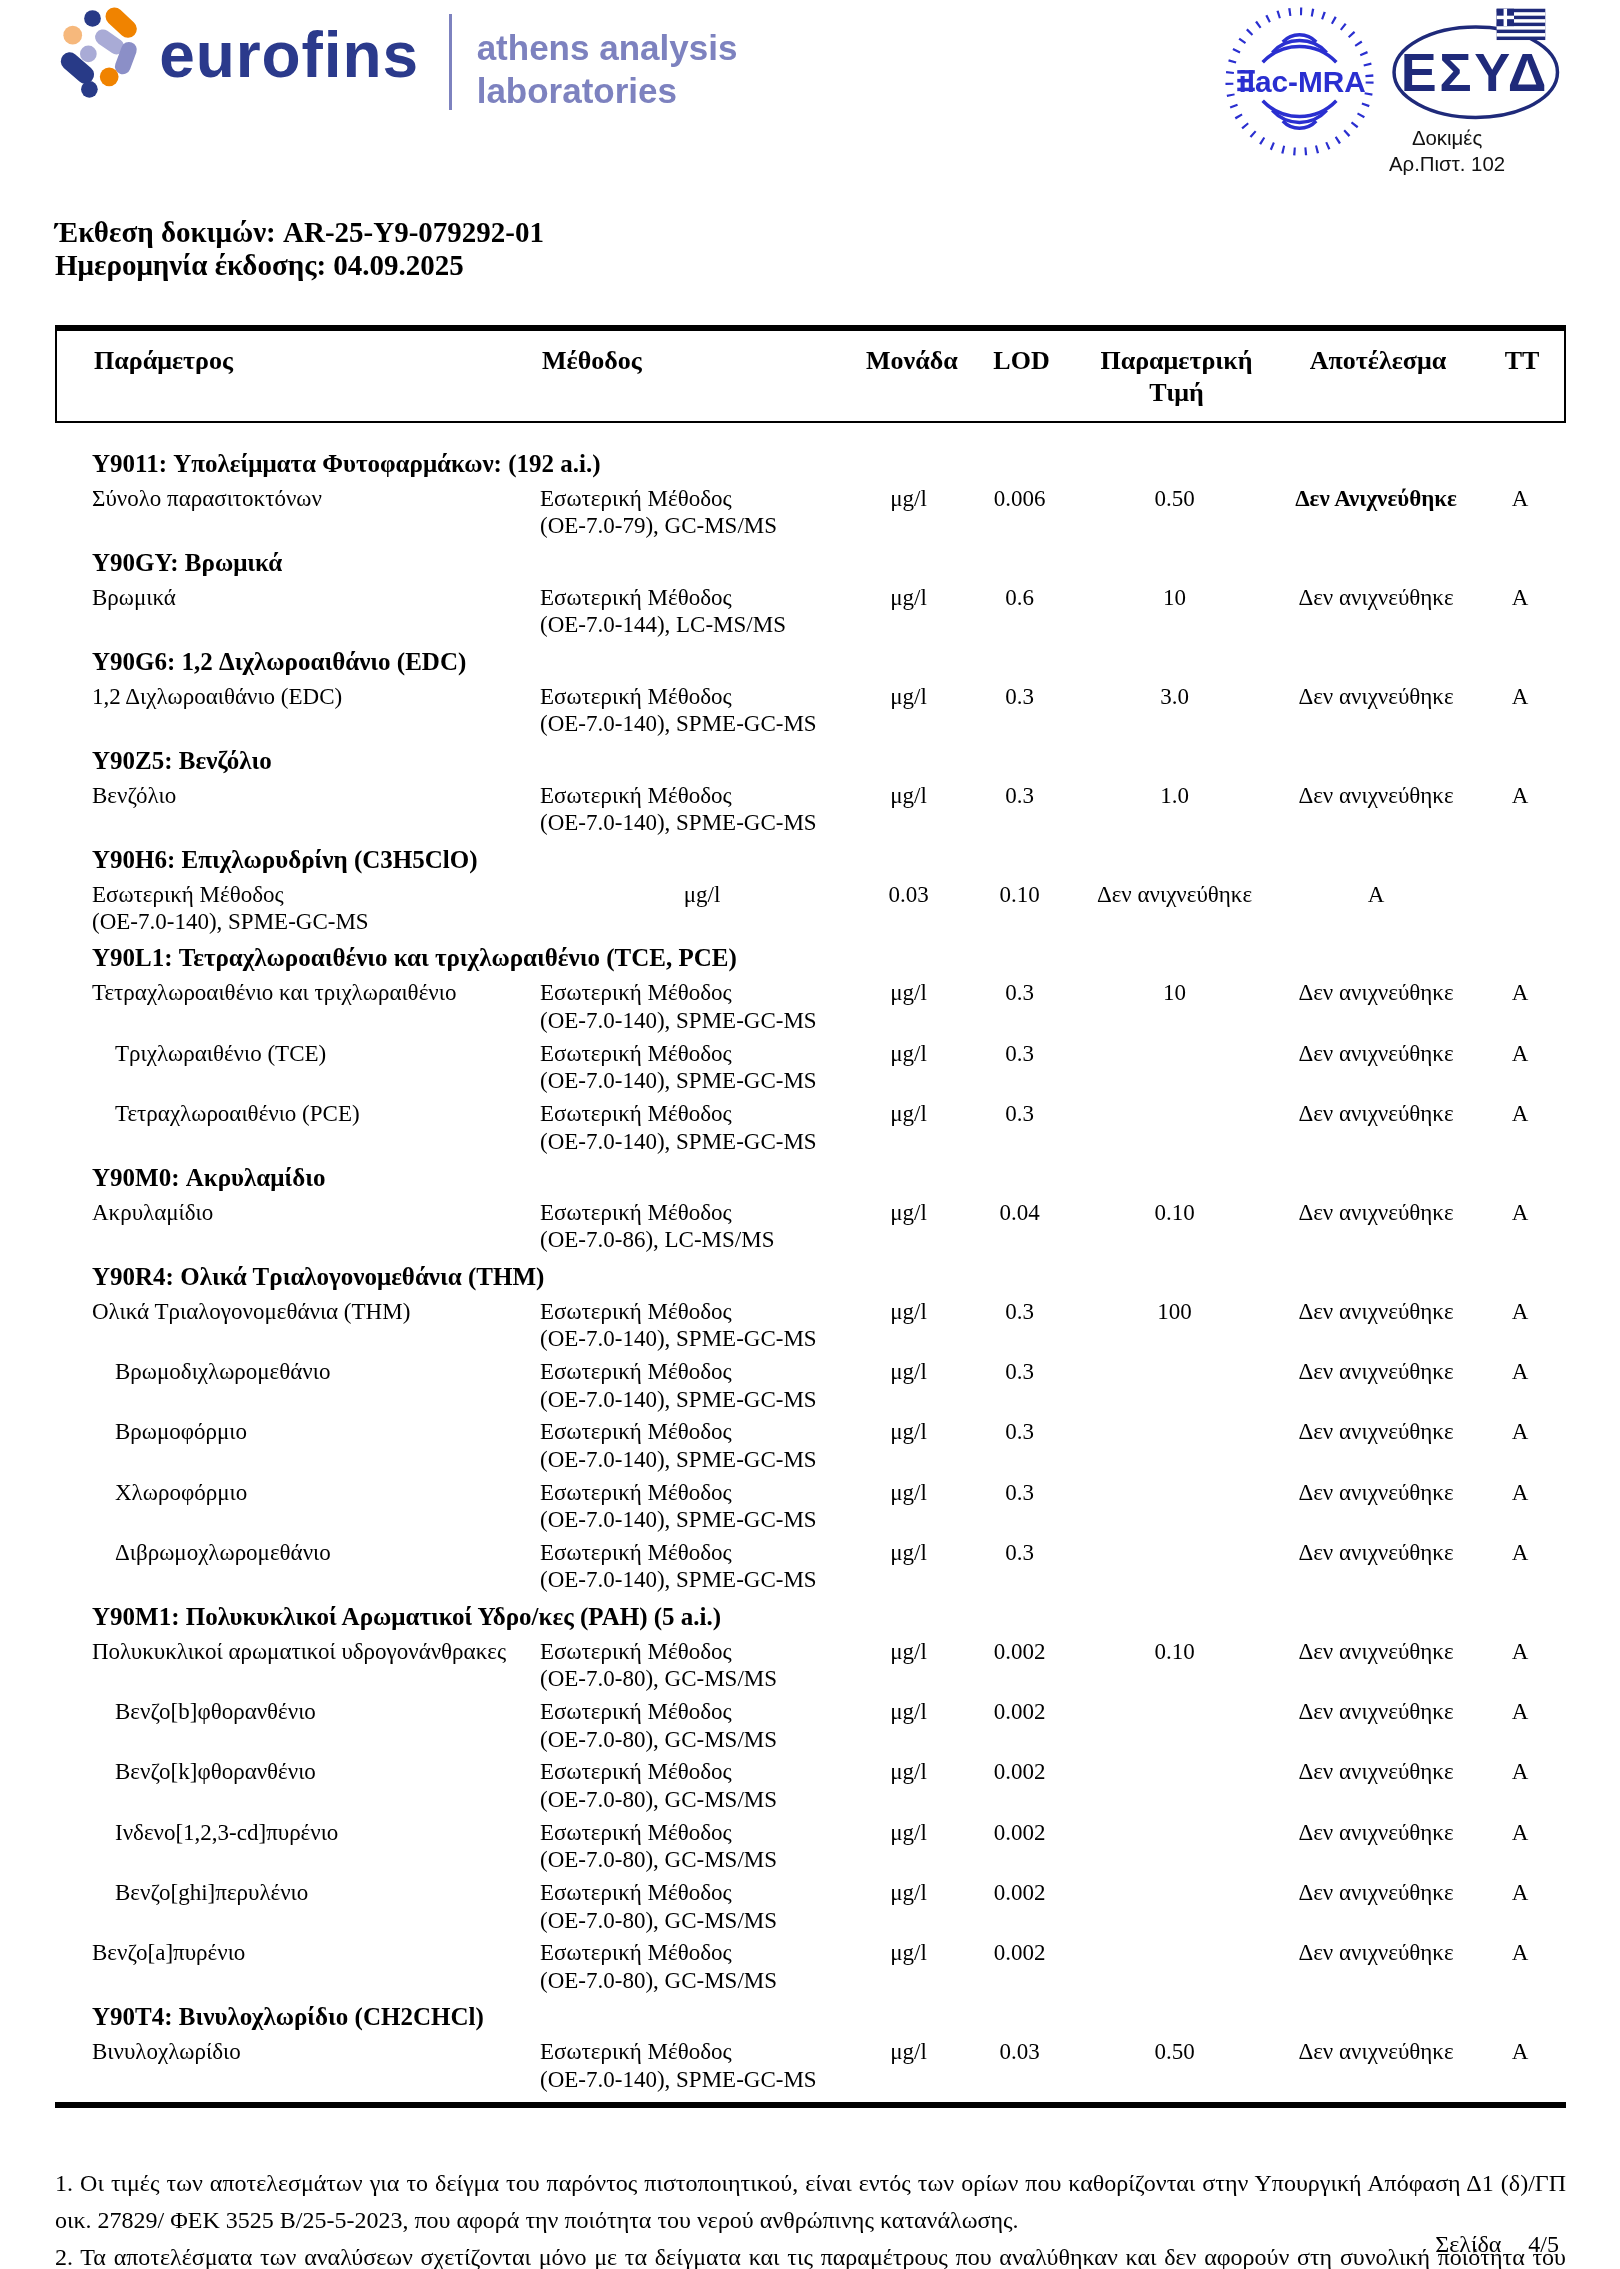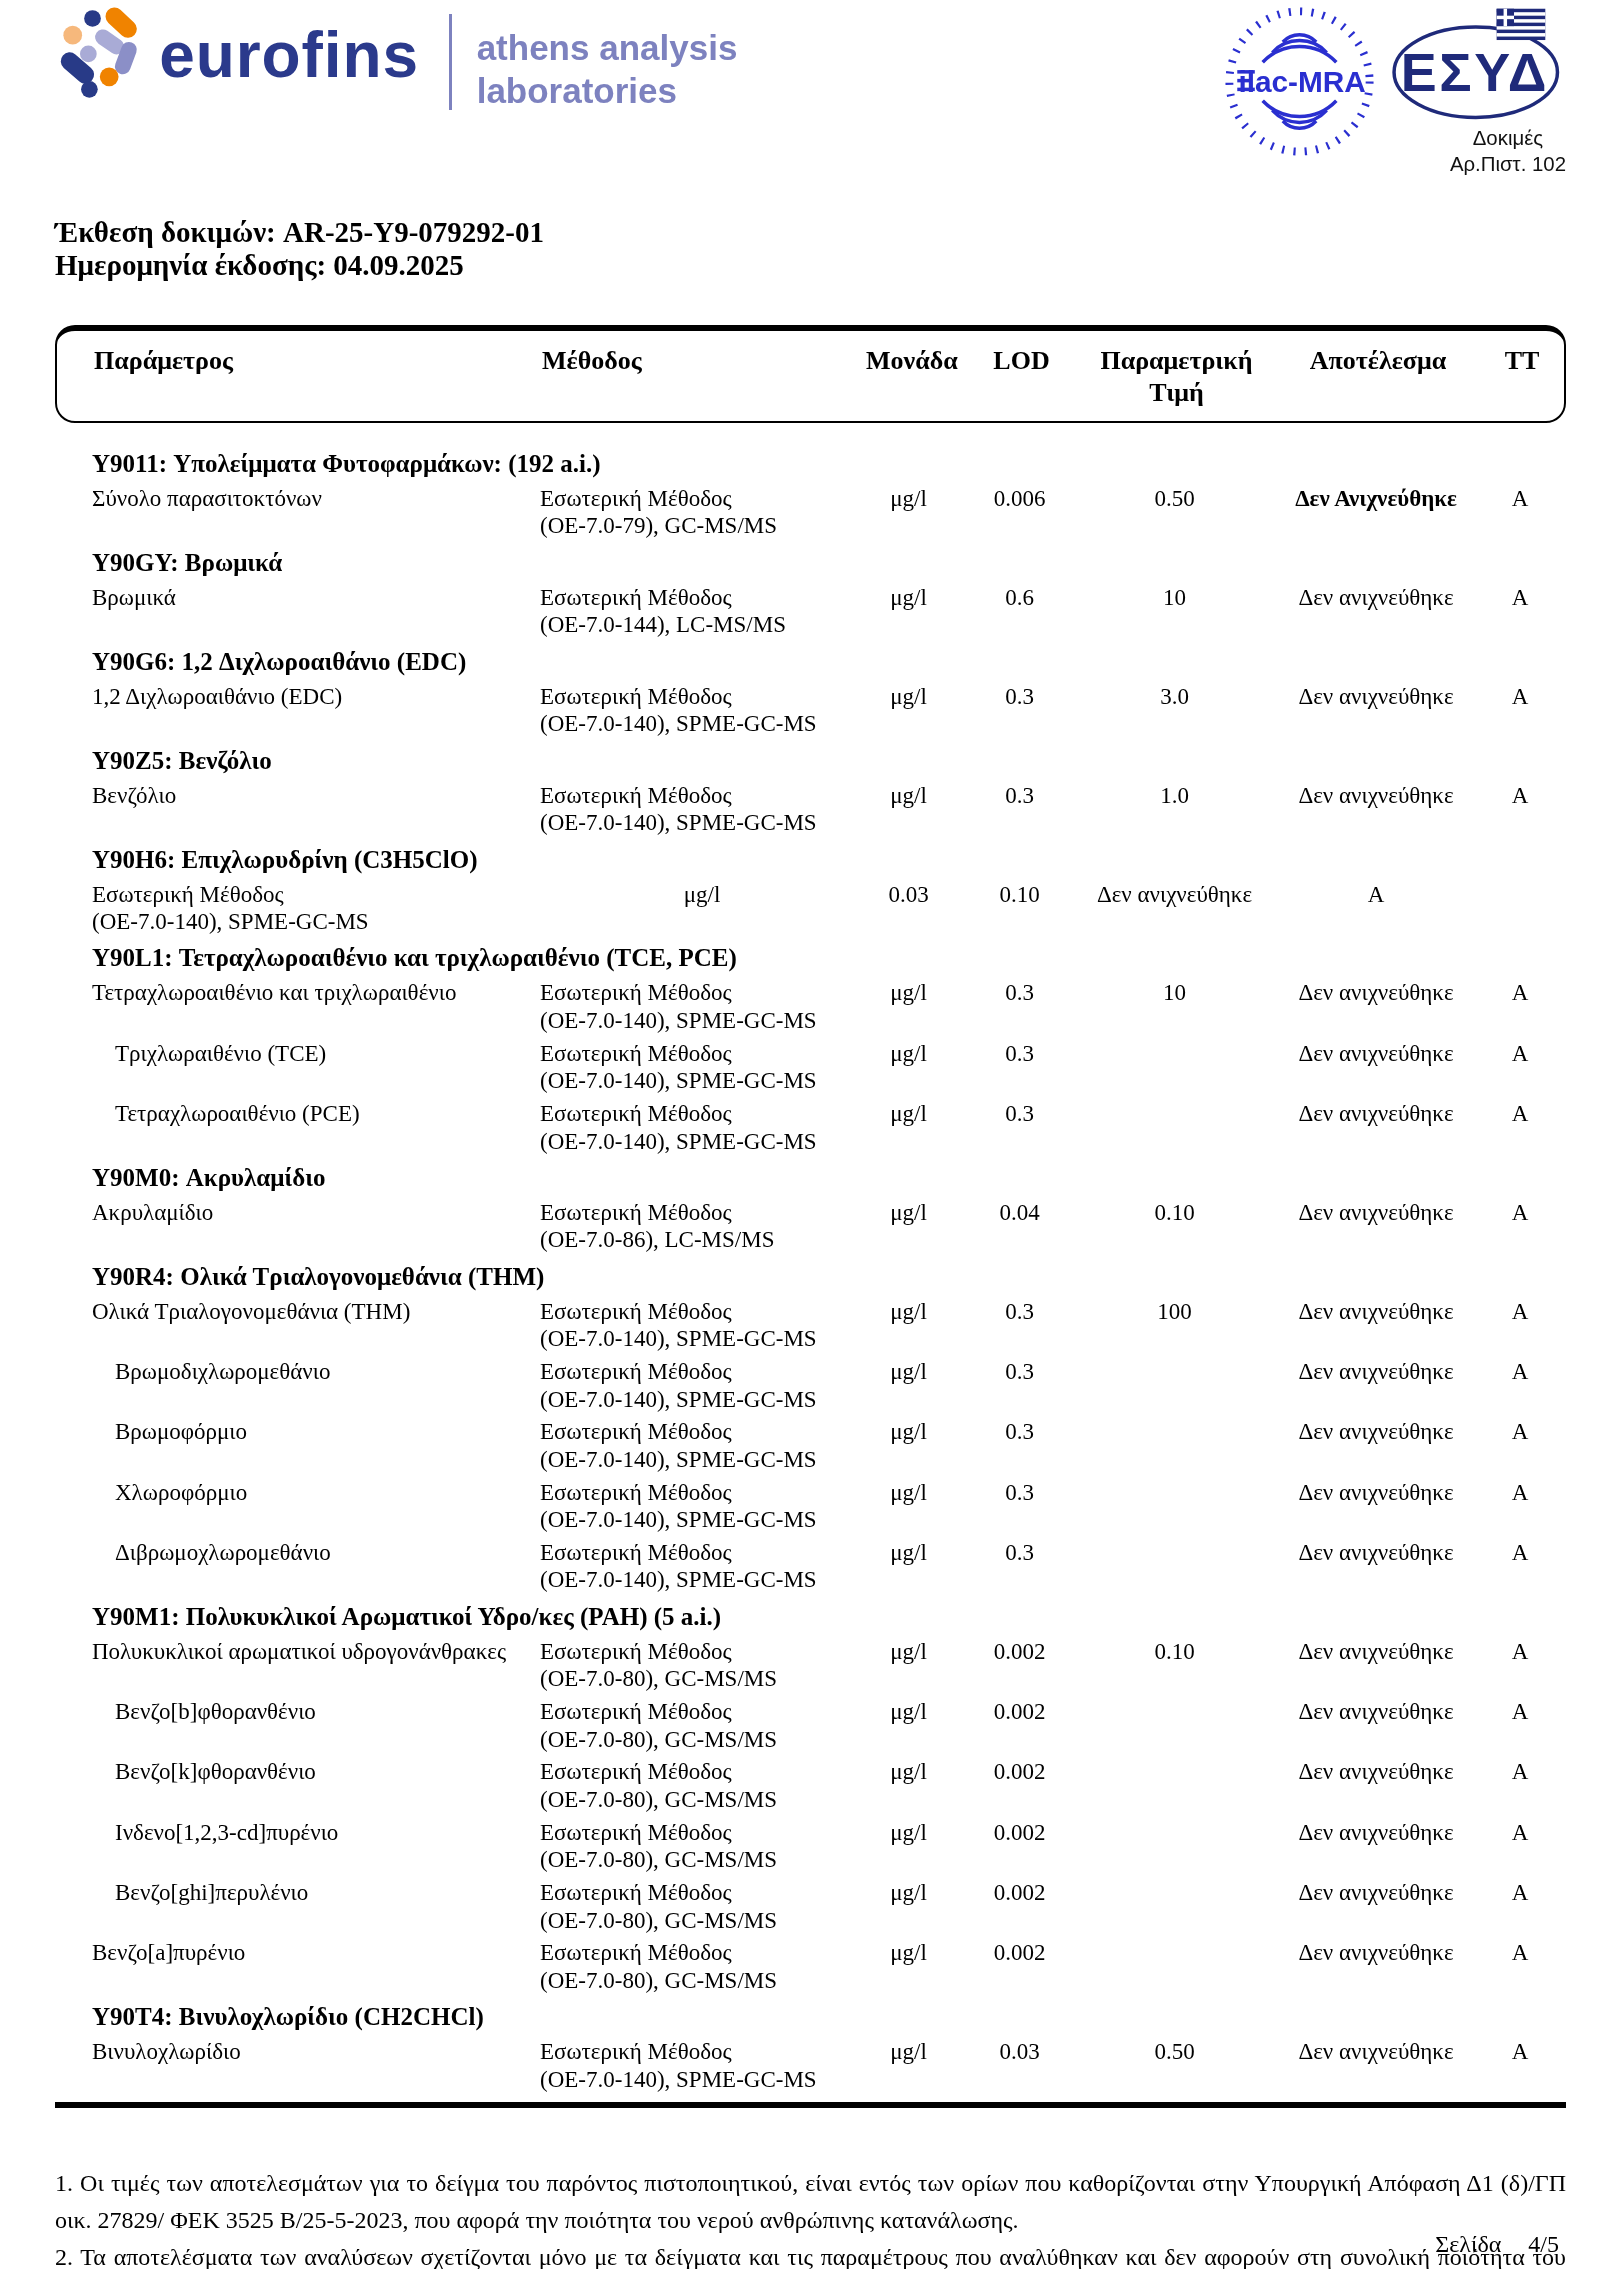--- a/index.html
+++ b/index.html
@@ -11,31 +11,31 @@
   .header { display: flex; justify-content: space-between; align-items: flex-start; height: 188px; }
   .brand { display: flex; align-items: flex-start; padding-top: 1.8px; }
   .brand-logo { width: 99px; height: 99px; flex: 0 0 auto; }
   .brand-word { font-family: "Liberation Sans", sans-serif; font-weight: bold; font-size: 64px;
                 color: #2b3a8c; letter-spacing: 0.9px; line-height: 96px; margin-left: 5.3px; }
   .brand-divider { width: 2.7px; height: 96px; background: #7d82bf; margin: 7px 25px 0 30px; }
   .sub-brand { font-family: "Liberation Sans", sans-serif; font-weight: bold; font-size: 35px;
                color: #7d82bf; line-height: 43px; padding-top: 19.5px; }
   .accred { display: flex; align-items: flex-start; gap: 15px; padding-top: 1.8px; }
   .ilac-logo { width: 149px; height: 149px; }
-  .esyd-block { display: flex; flex-direction: column; align-items: flex-end; }
+  .esyd-block { display: flex; flex-direction: column; align-items: flex-start; }
   .esyd-logo { width: 177px; height: 113px; }
   .accred-text { font-family: "Liberation Sans", sans-serif; font-size: 20.4px; line-height: 26px;
                  color: #111; text-align: center; margin-top: 5.3px; }
 
   
   .title-row { display: flex; justify-content: space-between; align-items: baseline; margin-top: 23px; flex-direction: column; }
   .report-title, .issue-date { font-weight: bold; font-size: 29px; }
 
   
-  .grid { display: grid; grid-template-columns: 448px 324px 89px 133px 177px 226px 62px; border-radius: 20px; }
+  .grid { display: grid; grid-template-columns: 448px 324px 89px 133px 177px 226px 62px; }
   .results-table { margin-top: 43px; }
   .table-head { border: 2.7px solid #000; border-top-width: 6.2px; padding: 14px 0 12.4px 37px;
                 font-weight: bold; font-size: 26px; line-height: 32px; }
   .table-body { padding: 17.7px 0 3.5px 37px; border-bottom: 6.2px solid #000; }
   .c-center { text-align: center; }
   .section-row { font-weight: bold; font-size: 25px; line-height: 28px; margin: 8.9px 0 7px 0; }
   .data-row { font-size: 23px; line-height: 27.5px; margin: 1.8px 0 5.3px 0; }
   .cell-param.indent { padding-left: 23px; }
   .cell-method div { white-space: nowrap; }
   .result-bold { font-weight: bold; }

